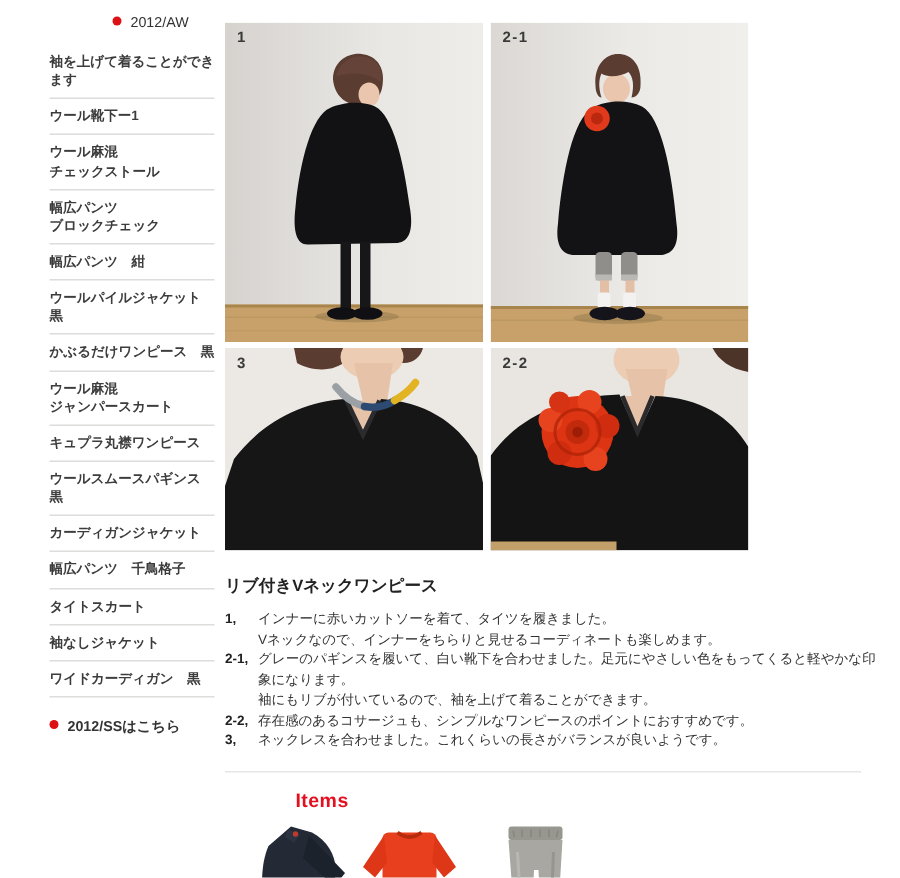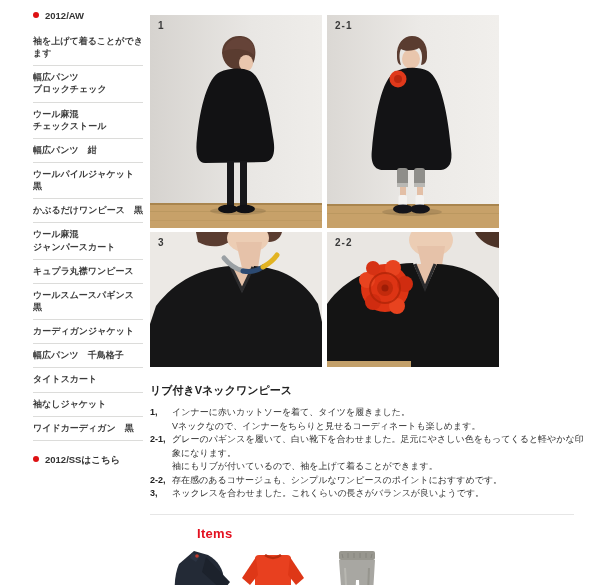--- a/index.html
+++ b/index.html
@@ -4,21 +4,21 @@
 <style>
   * { margin:0; padding:0; box-sizing:border-box; }
   html,body { width:600px; height:585px; background:#fff; overflow:hidden;
     font-family:"Liberation Sans","DejaVu Sans",sans-serif; }
   body { position:relative; }
 
   
   .sidebar { position:absolute; left:33px; top:10px; width:110px; }
   .bullet { display:inline-block; width:6px; height:6px; border-radius:50%;
     background:#dd1113; margin-right:6px; vertical-align:1px; }
-  .season-link { font-size:9.5px; font-weight:700; color:#333; margin-bottom:9px; cursor:pointer; }
+  .season-link { font-size:9.5px; font-weight:400; color:#333; margin-bottom:9px; cursor:pointer;margin-left:42px; }
   .product-list { list-style:none; }
   .product-list li { padding:5px 0 6px; border-bottom:1px solid #dcdcda; cursor:pointer; }
   .product-list li .label { display:block; font-size:9px; line-height:1.35; font-weight:600;
     color:#3c3c3c; white-space:pre-line; }
   .bottom-links { margin-top:13px; }
   .bottom-links .blink { font-size:9.5px; font-weight:700; color:#333; margin-bottom:9px; cursor:pointer; }
 
   
   .main { position:absolute; left:150px; top:15px; width:440px; }
   .gallery { display:grid; grid-template-columns:172px 172px; column-gap:5px; row-gap:4px; }
@@ -52,26 +52,29 @@
 
 <nav class="sidebar">
   <div class="season-link">
     <span class="bullet"></span><span>2012/AW</span>
   </div>
   <ul class="product-list">
     <li>
         <span class="label">袖を上げて着ることができます</span>
       </li>
     <li>
+        <span class="label">ウール靴下ー1</span>
+      </li>
+    <li>
+        <span class="label">ウール麻混
+チェックストール</span>
+      </li>
+    <li>
         <span class="label">幅広パンツ
 ブロックチェック</span>
-      </li>
-    <li>
-        <span class="label">ウール麻混
-チェックストール</span>
       </li>
     <li>
         <span class="label">幅広パンツ　紺</span>
       </li>
     <li>
         <span class="label">ウールパイルジャケット
 黒</span>
       </li>
     <li>
         <span class="label">かぶるだけワンピース　黒</span>

